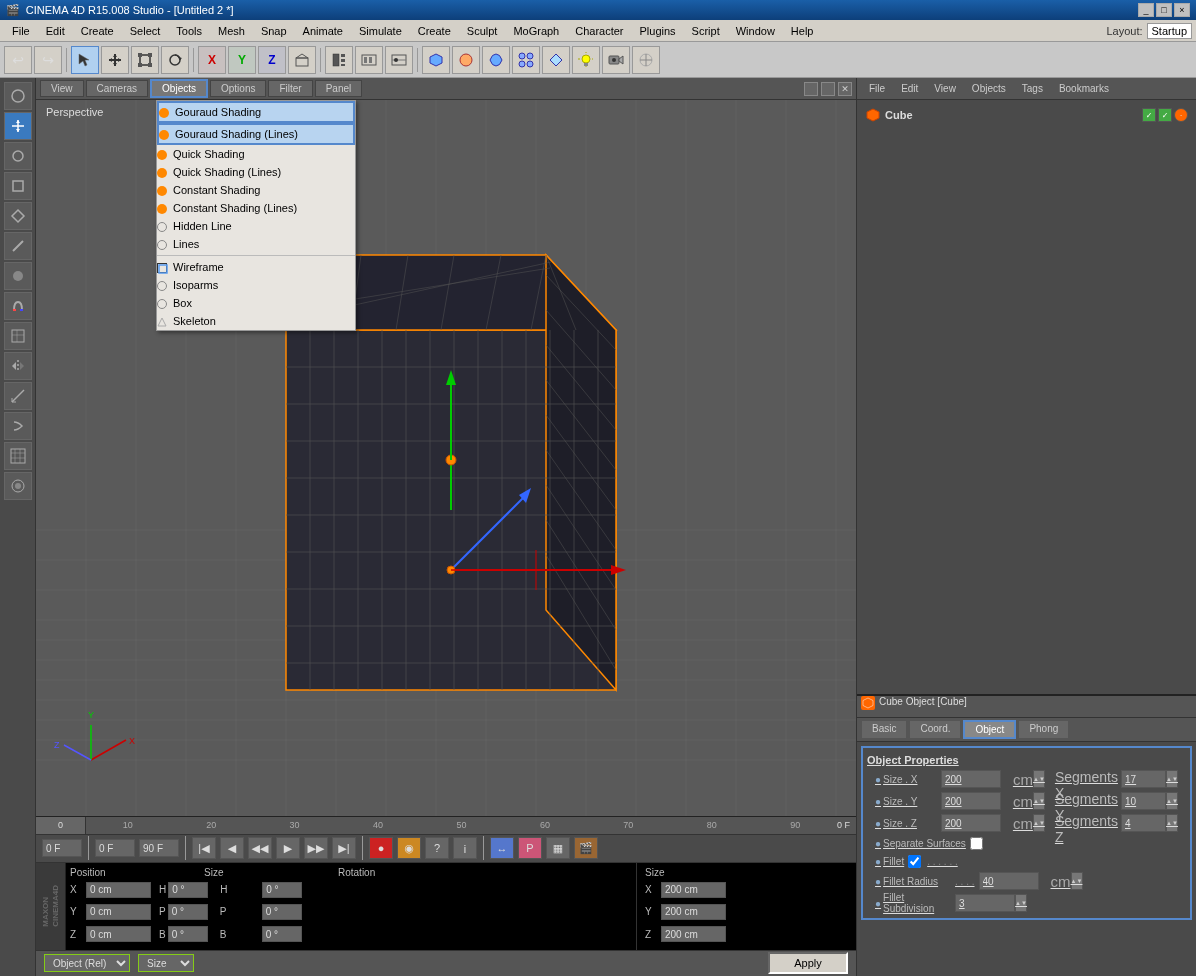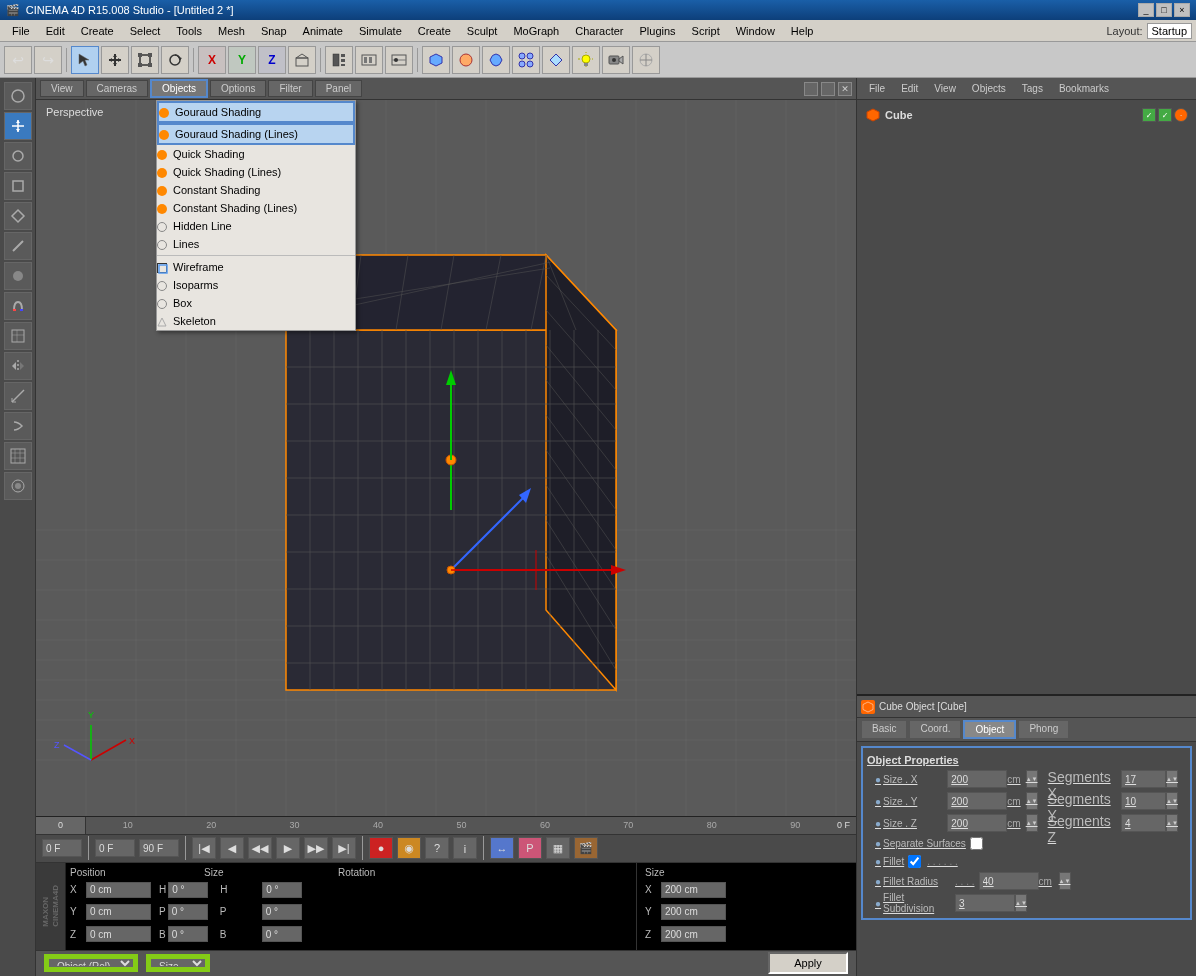--- a/index.html
+++ b/index.html
@@ -134,37 +134,37 @@
     .obj-icon { width: 16px; height: 16px; margin-right: 4px; }
     .obj-name { font-size: 11px; color: #ddd; font-weight: bold; }
     .obj-checkboxes { margin-left: auto; display: flex; gap: 2px; }
     .obj-check { width: 14px; height: 14px; background: #777; border: 1px solid #555; display: flex; align-items: center; justify-content: center; font-size: 8px; }
 
     
     #properties-panel {
       height: 280px; background: #4a4a4a;
     }
     #properties-toolbar {
-      height: 22px; background: #555; display: flex; align-items: center;
+      height: 22px; background: #555; display: flex; 
       padding: 0 4px; border-bottom: 1px solid #333;
     }
     .prop-tab {
       padding: 2px 10px; background: #666; border: 1px solid #555;
       cursor: pointer; font-size: 10px; color: #ccc; margin-right: 2px;
     }
     .prop-tab.active { background: #888; color: white; border: 2px solid #5588cc; }
     .prop-row {
       display: flex; align-items: center; padding: 2px 8px; height: 22px;
     }
     .prop-label { width: 70px; font-size: 10px; color: #bbb; }
     .prop-input {
       width: 60px; height: 18px; background: #666; border: 1px solid #555;
       color: #ddd; font-size: 10px; padding: 0 3px;
     }
-    .prop-unit { font-size: 10px; color: #aaa; margin-left: 0; width: 20px; }
+    .prop-unit { font-size: 15px; color: #aaa; margin-left: 12px; width: 20px; }
     .prop-seg-label { margin-left: 10px; width: 80px; font-size: 14px; color: #bbb; margin-top: 12px; }
     .prop-seg-input {
       width: 45px; height: 18px; background: #666; border: 1px solid #555;
       color: #ddd; font-size: 10px; padding: 0 3px;
     }
     .prop-spin { width: 12px; height: 18px; background: #777; border: 1px solid #555; display: flex; flex-direction: column; justify-content: center; align-items: center; cursor: pointer; }
     .prop-spin-arrows { font-size: 6px; color: #ccc; }
     .prop-checkbox-row { display: flex; align-items: center; padding: 3px 8px; }
     .prop-checkbox-label { font-size: 10px; color: #bbb; }
     .prop-fillet-row { display: flex; align-items: center; padding: 2px 8px; }
@@ -212,21 +212,21 @@
     .coord-extra { font-size: 10px; color: #bbb; margin-left: 6px; }
     .coord-extra-val {
       width: 40px; height: 16px; background: #666; border: 1px solid #555;
       color: #ddd; font-size: 10px; padding: 0 3px; margin-left: 2px;
     }
     #coord-bottom {
       height: 30px; background: #555; display: flex; align-items: center;
       padding: 0 8px; gap: 8px; border-top: 1px solid #333;
     }
     .coord-dropdown {
-      background: #666; border: 5px solid #84cc16; color: #ddd;
+      background: #666; border: 1px solid #84cc16; color: #ddd;
       font-size: 10px; padding: 1px 4px; height: 18px;
     }
 
     
     .highlight-blue {
       border: 2px solid #5588cc !important;
       background: #b8d4f0 !important;
     }
     .highlight-blue-2 {
       border: 2px solid #5588cc;

